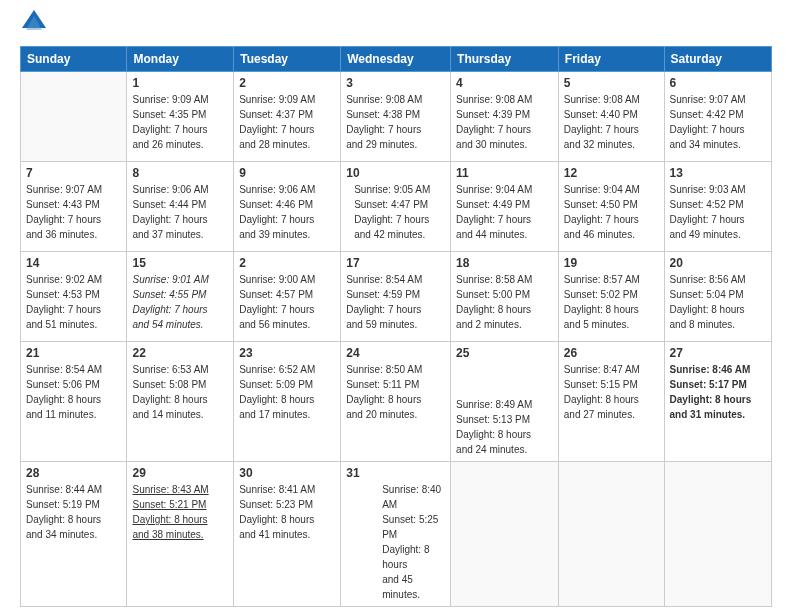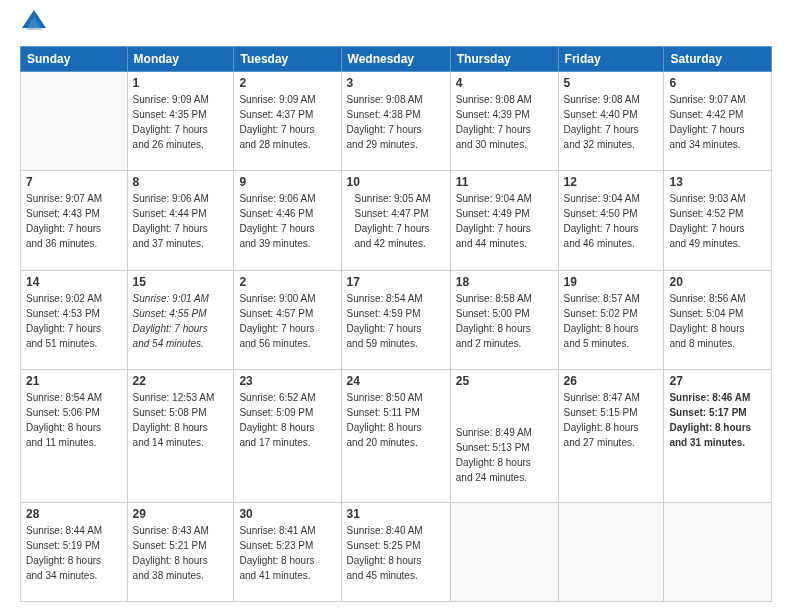--- a/index.html
+++ b/index.html
@@ -283,21 +283,21 @@
         <tr>
           <td>
             <span class="day-num">21</span>
             <div class="day-info" style="white-space: pre-line;">Sunrise: 8:54 AM
 Sunset: 5:06 PM
 Daylight: 8 hours
 and 11 minutes.</div>
           </td>
           <td>
             <span class="day-num">22</span>
-            <div class="day-info" style="white-space: pre-line;">Sunrise: 12:53 AM
+            <div class="day-info" style="white-space: pre-line;">Sunrise: 6:53 AM
 Sunset: 5:08 PM
 Daylight: 8 hours
 and 14 minutes.</div>
           </td>
           <td>
             <span class="day-num">23</span>
             <div class="day-info" style="white-space: pre-line;">Sunrise: 6:52 AM
 Sunset: 5:09 PM
 Daylight: 8 hours
 and 17 minutes.</div>
@@ -334,35 +334,35 @@
         <tr>
           <td>
             <span class="day-num">28</span>
             <div class="day-info" style="white-space: pre-line;">Sunrise: 8:44 AM
 Sunset: 5:19 PM
 Daylight: 8 hours
 and 34 minutes.</div>
           </td>
           <td>
             <span class="day-num">29</span>
-            <div class="day-info" style="white-space: pre-line;">Sunrise: 8:43 AM
+            <div class="day-info" style="white-space: pre-line; text-decoration: underline;">Sunrise: 8:43 AM
 Sunset: 5:21 PM
 Daylight: 8 hours
 and 38 minutes.</div>
           </td>
           <td>
             <span class="day-num">30</span>
             <div class="day-info" style="white-space: pre-line;">Sunrise: 8:41 AM
 Sunset: 5:23 PM
 Daylight: 8 hours
 and 41 minutes.</div>
           </td>
           <td>
             <span class="day-num">31</span>
-            <div class="day-info" style="white-space: pre-line;">Sunrise: 8:40 AM
+            <div class="day-info" style="white-space: pre-line; margin-left: 36px;">Sunrise: 8:40 AM
 Sunset: 5:25 PM
 Daylight: 8 hours
 and 45 minutes.</div>
           </td>
           <td class="empty"></td>
           <td class="empty"></td>
           <td class="empty"></td>
         </tr>
       </tbody>
   </table>

